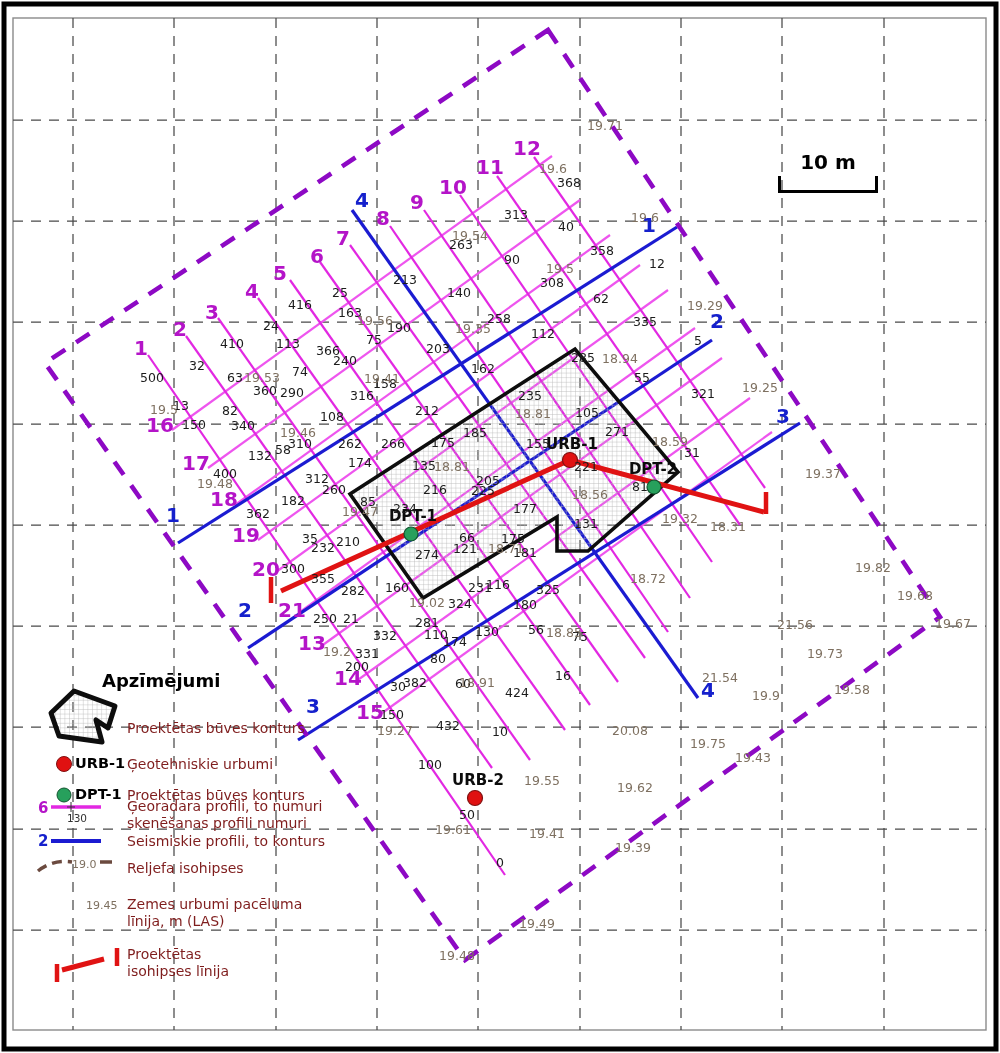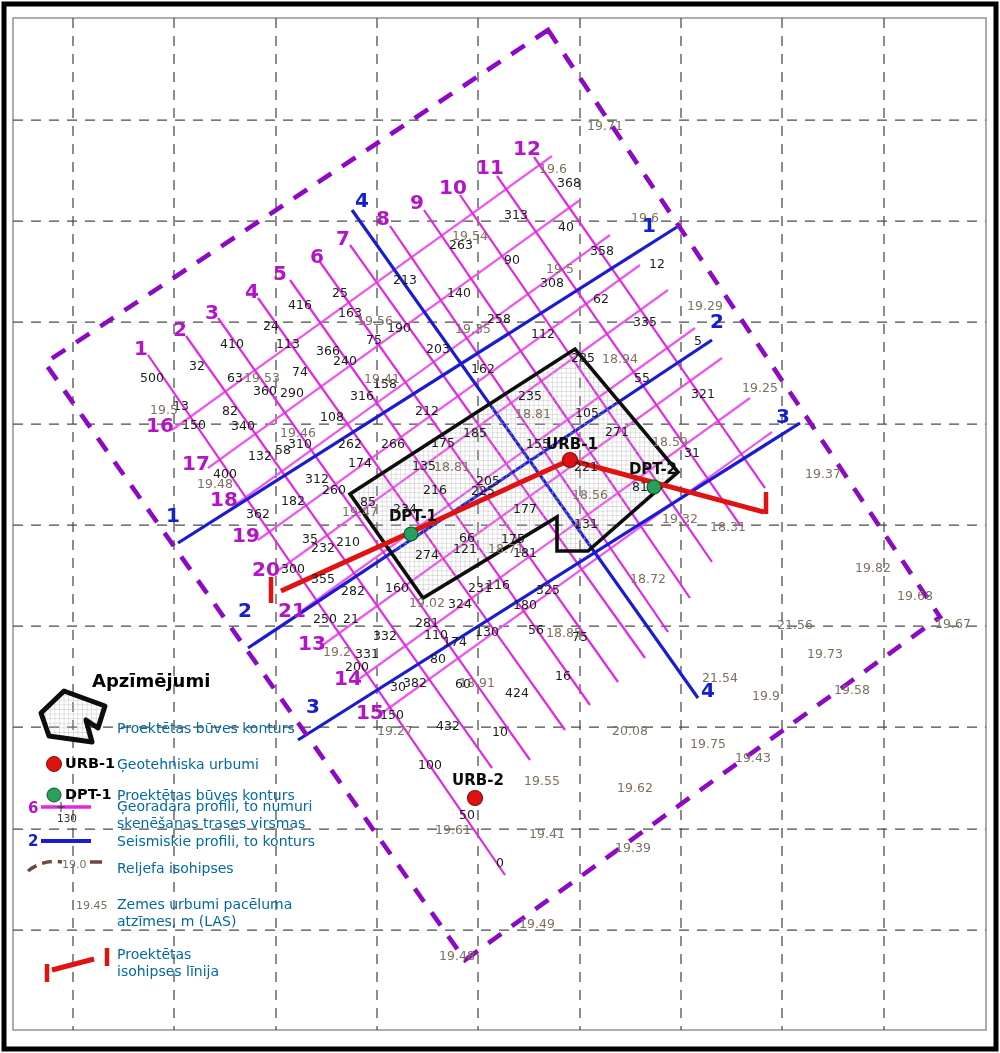--- a/index.html
+++ b/index.html
@@ -12,25 +12,25 @@
   .lbl-elev{font-size:12.5px;fill:#7e7060;}
   .num-mag{font-size:20px;font-weight:bold;fill:#b414c8;}
   .num-blue{font-size:20px;font-weight:bold;fill:#1520cc;}
   .pt-lbl{font-size:15px;font-weight:bold;fill:#0c0c0c;}
   
   #scalebar{position:absolute;left:778px;top:150px;width:100px;}
   #scalebar .cap{display:block;text-align:center;font-size:20px;font-weight:bold;color:#000;}
   #scalebar .bar{display:block;height:14px;border-left:3px solid #000;
                  border-right:3px solid #000;border-bottom:3px solid #000;margin-top:2px;}
   
-  #legend{position:absolute;left:2px;top:0;width:320px;height:785px;pointer-events:none;text-decoration:underline;}
+  #legend{position:absolute;left:12px;top:0;width:320px;height:785px;pointer-events:none;text-decoration:underline;}
   #legend *{pointer-events:auto;}
   .abs{position:absolute;}
   #legend-title{left:90px;top:670px;font-size:18px;font-weight:bold;color:#000;}
-  .leg-txt{font-size:14px;color:#0369a1;white-space:nowrap;}
+  .leg-txt{font-size:14px;color:#7f1d1d;white-space:nowrap;}
   .leg-key{font-size:14.5px;font-weight:bold;color:#000;}
   .leg-num-mag{font-size:15px;font-weight:bold;color:#b414c8;}
   .leg-num-blue{font-size:15px;font-weight:bold;color:#1520cc;}
   .leg-small{font-size:10.5px;color:#333;}
   .leg-elev{font-size:11px;color:#7e7060;}
 </style>
 </head>
 <body>
 
 <div id="stage">
@@ -284,71 +284,75 @@
       <text x="173" y="515" text-anchor="middle" dominant-baseline="central" class="num-blue">1</text>
       <text x="649" y="225" text-anchor="middle" dominant-baseline="central" class="num-blue">1</text>
       <text x="245" y="610" text-anchor="middle" dominant-baseline="central" class="num-blue">2</text>
       <text x="717" y="321" text-anchor="middle" dominant-baseline="central" class="num-blue">2</text>
       <text x="313" y="706" text-anchor="middle" dominant-baseline="central" class="num-blue">3</text>
       <text x="783" y="416" text-anchor="middle" dominant-baseline="central" class="num-blue">3</text>
       <text x="362" y="200" text-anchor="middle" dominant-baseline="central" class="num-blue">4</text>
       <text x="708" y="690" text-anchor="middle" dominant-baseline="central" class="num-blue">4</text>
     </svg>
 
+  <div id="scalebar">
+    <span class="cap">10 m</span>
+    <span class="bar"></span>
+  </div>
 
   <div id="legend">
     <div id="legend-title" class="abs">Apzīmējumi</div>
 
     <svg class="abs" style="left:34px;top:686px" width="74" height="62">
       <defs>
         <pattern id="hatch2" width="4.6" height="4.6" patternUnits="userSpaceOnUse">
           <path d="M0 0 H4.6 M0 0 V4.6" stroke="#b5b5b5" stroke-width="0.8" fill="none"></path>
         </pattern>
       </defs>
       <polygon points="28,5 69,20 62,42 50,34 56,56 13,50 5,27" fill="url(#hatch2)" stroke="#0d0d0d" stroke-width="5" stroke-linejoin="round"></polygon>
     </svg>
     <span class="abs leg-txt" style="left:115px;top:720px">Proektētas būves konturs</span>
 
     <svg class="abs" style="left:43px;top:755px" width="18" height="18">
       <circle cx="9" cy="9" r="7.5" fill="#e01111" stroke="#801010"></circle>
     </svg>
     <span class="abs leg-key" style="left:63px;top:755px">URB-1</span>
-    <span class="abs leg-txt" style="left:115px;top:756px">Ģeotehniska urbumi</span>
+    <span class="abs leg-txt" style="left:115px;top:756px">Ģeotehniskie urbumi</span>
 
     <svg class="abs" style="left:43px;top:786px" width="18" height="18">
       <circle cx="9" cy="9" r="7" fill="#27a05c" stroke="#11552f"></circle>
     </svg>
     <span class="abs leg-key" style="left:63px;top:786px">DPT-1</span>
     <span class="abs leg-txt" style="left:115px;top:787px">Proektētas būves konturs</span>
 
     <span class="abs leg-num-mag" style="left:26px;top:799px">6</span>
     <svg class="abs" style="left:37px;top:800px" width="56" height="16">
       <line x1="2" y1="7" x2="52" y2="7" stroke="#e228e2" stroke-width="3.5"></line>
       <path d="M22,2 V12 M18,7 H26" stroke="#333" stroke-width="1" fill="none"></path>
     </svg>
     <span class="abs leg-small" style="left:55px;top:812px">130</span>
     <span class="abs leg-txt" style="left:115px;top:798px">Ģeoradara profili, to numuri</span>
-    <span class="abs leg-txt" style="left:115px;top:815px">skenēšanas trases virsmas</span>
+    <span class="abs leg-txt" style="left:115px;top:815px">skenēšanas profili numuri</span>
 
     <span class="abs leg-num-blue" style="left:26px;top:832px">2</span>
     <svg class="abs" style="left:37px;top:834px" width="56" height="14">
       <line x1="2" y1="7" x2="52" y2="7" stroke="#1b1bd1" stroke-width="4"></line>
     </svg>
     <span class="abs leg-txt" style="left:115px;top:833px">Seismiskie profili, to konturs</span>
 
     <svg class="abs" style="left:24px;top:853px" width="84" height="26">
       <path d="M2,18 C12,10 24,7 36,9" stroke="#6b4a3f" stroke-width="3.5" fill="none" stroke-dasharray="10 6"></path>
       <path d="M64,9 H82" stroke="#6b4a3f" stroke-width="3.5" fill="none" stroke-dasharray="12 6"></path>
     </svg>
     <span class="abs leg-elev" style="left:60px;top:858px">19.0</span>
     <span class="abs leg-txt" style="left:115px;top:860px">Reljefa isohipses</span>
 
     <span class="abs leg-elev" style="left:74px;top:899px">19.45</span>
     <span class="abs leg-txt" style="left:115px;top:896px">Zemes urbumi pacēluma</span>
-    <span class="abs leg-txt" style="left:115px;top:913px">atzīmes, m (LAS)</span>
+    <span class="abs leg-txt" style="left:115px;top:913px">līnija, m (LAS)</span>
 
     <svg class="abs" style="left:38px;top:944px" width="76" height="42">
       <line x1="12" y1="26" x2="54" y2="15" stroke="#e01313" stroke-width="5"></line>
       <line x1="7" y1="20" x2="7" y2="38" stroke="#e01313" stroke-width="4.5"></line>
       <line x1="67" y1="4" x2="67" y2="22" stroke="#e01313" stroke-width="4.5"></line>
     </svg>
     <span class="abs leg-txt" style="left:115px;top:946px">Proektētas</span>
     <span class="abs leg-txt" style="left:115px;top:963px">isohipses līnija</span>
   </div>
 </div>

